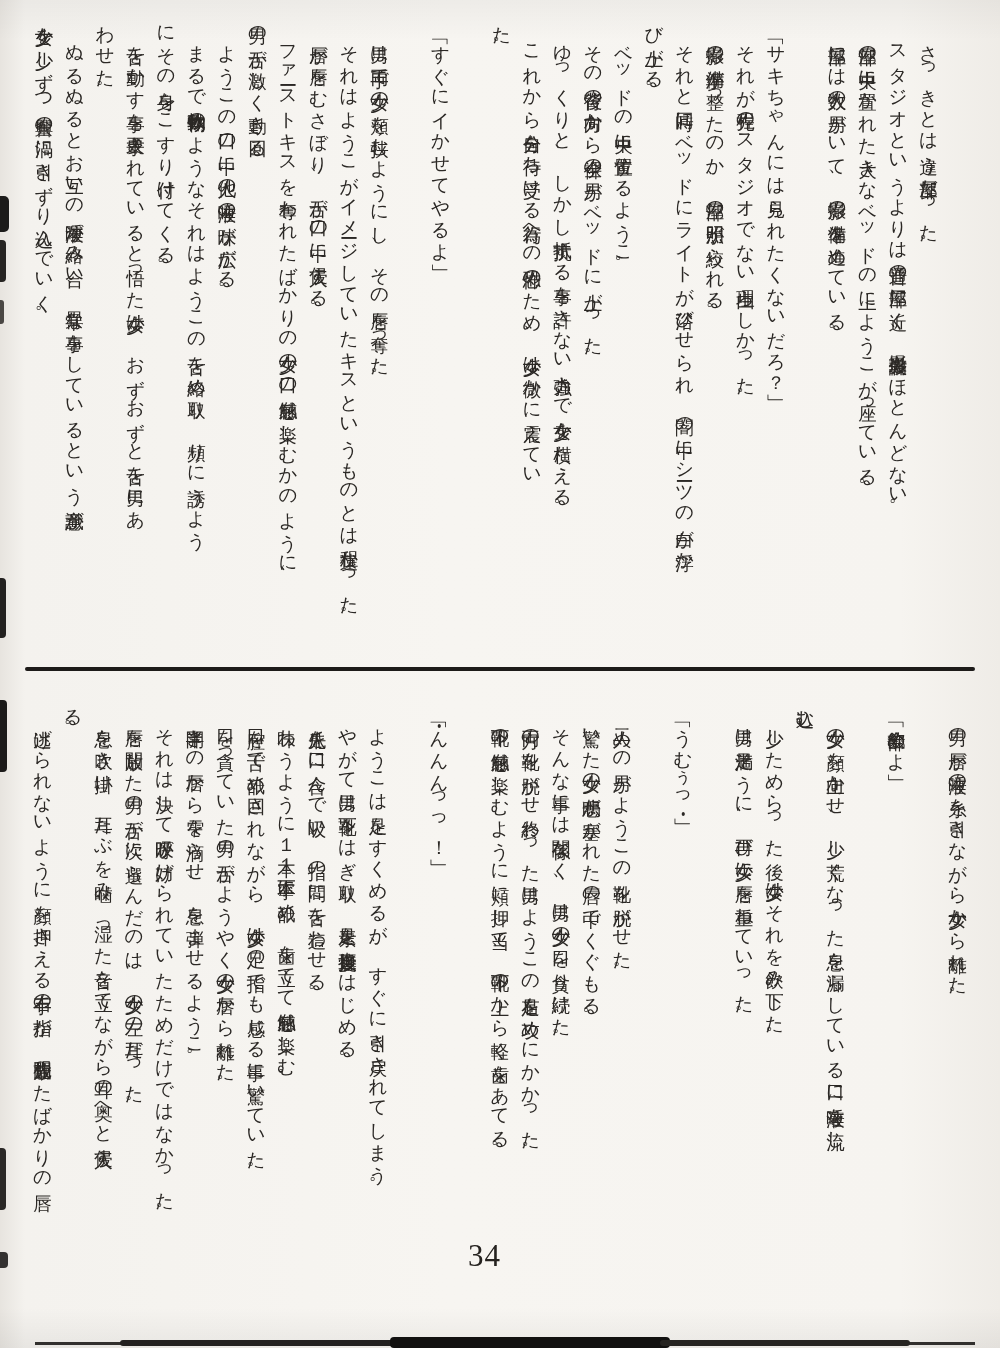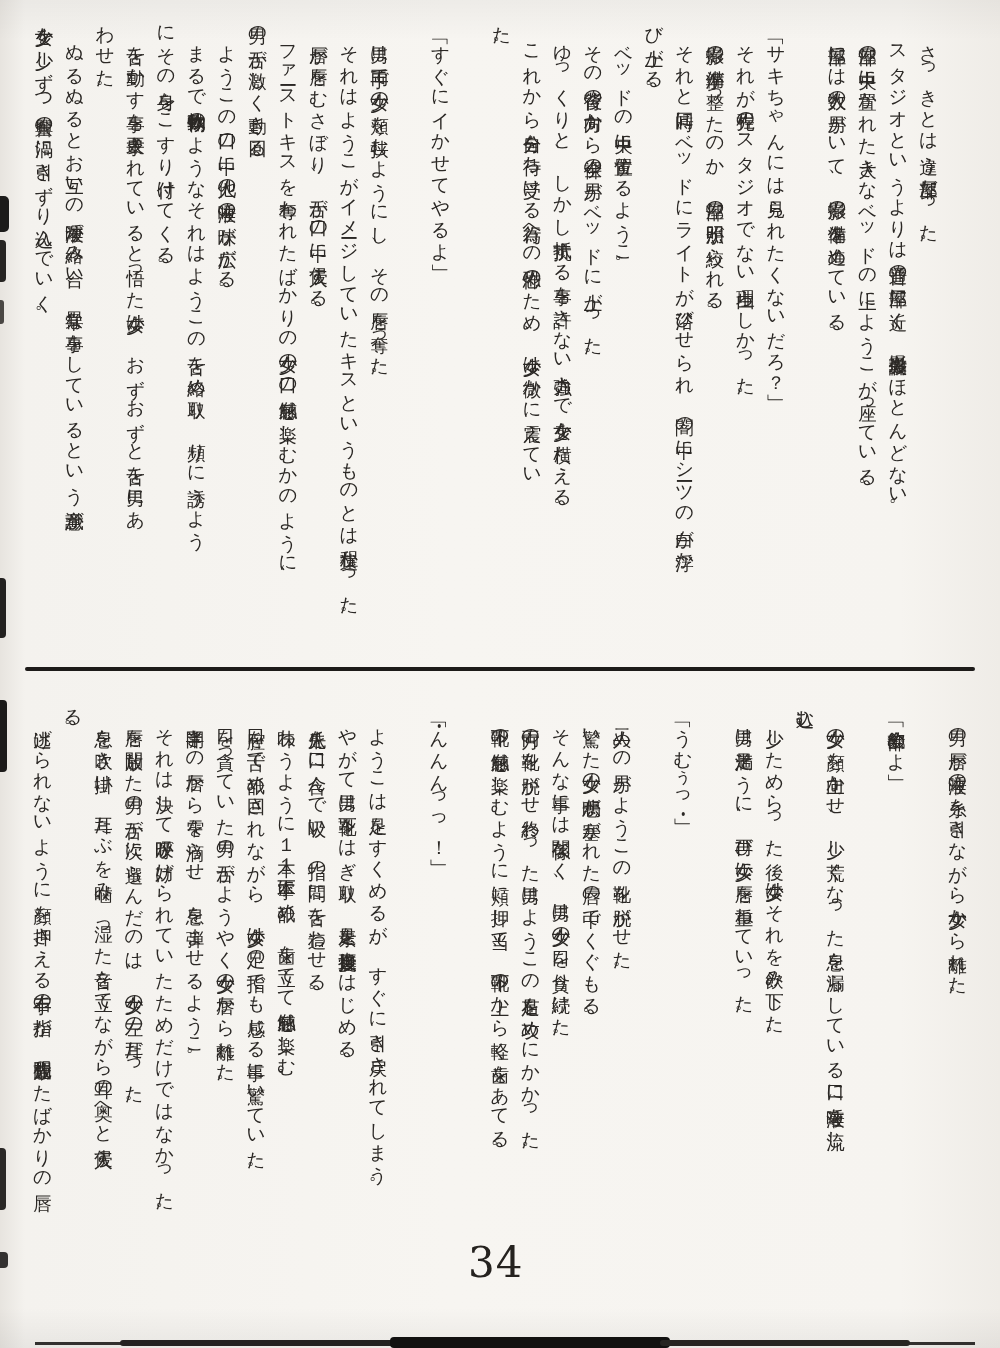--- a/index.html
+++ b/index.html
@@ -51,23 +51,24 @@
     top: 667px;
     width: 950px;
     height: 4px;
     background: #1d1b19;
     border-radius: 2px;
   }
   .page-number {
     position: absolute;
     left: 468px;
     top: 1238px;
-    font-size: 42px;
+    font-size: 31px;
     color: #25221f;
     letter-spacing: 1px;
+    font-family: Liberation Serif, serif;
   }
   .artifact {
     position: absolute;
     background: #1c1b1a;
   }
   .a1 { left: 0; top: 196px; width: 9px; height: 36px; border-radius: 0 5px 5px 0; }
   .a2 { left: 0; top: 240px; width: 6px; height: 42px; border-radius: 0 4px 4px 0; background:#262422; }
   .a3 { left: 0; top: 300px; width: 4px; height: 24px; background:#4a4744; border-radius: 0 3px 3px 0; }
   .a4 { left: 0; top: 578px; width: 6px; height: 60px; border-radius: 0 4px 4px 0; background:#232120; }
   .a5 { left: 0; top: 700px; width: 7px; height: 72px; border-radius: 0 4px 4px 0; }

